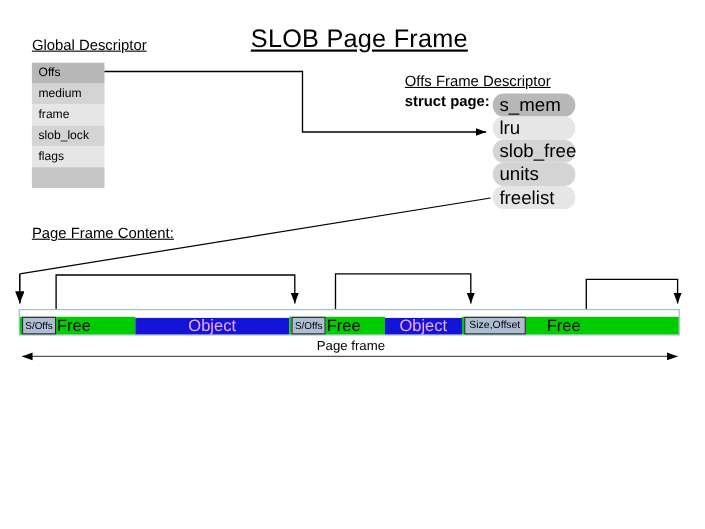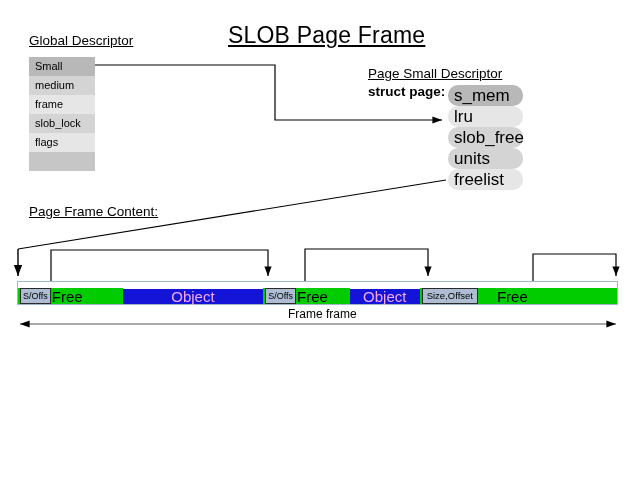--- a/index.html
+++ b/index.html
@@ -149,40 +149,40 @@
 <body>
 
 <div class="canvas">
 
   <div class="main-title">SLOB Page Frame</div>
 
   <div class="section-title" style="left:29px; top:33px;">Global Descriptor</div>
 
   <div class="struct-table" id="global-descriptor-table">
     <div class="struct-row shade-dark">
-      <span>Small</span>
+      <span>Offs</span>
     </div>
     <div class="struct-row shade-mid">
       <span>medium</span>
     </div>
     <div class="struct-row shade-light">
       <span>frame</span>
     </div>
     <div class="struct-row shade-mid">
       <span>slob_lock</span>
     </div>
     <div class="struct-row shade-light">
       <span>flags</span>
     </div>
     <div class="struct-row empty">
       <span></span>
     </div>
   </div>
 
-  <div class="section-title" style="left:368px; top:66px;">Page Small Descriptor</div>
+  <div class="section-title" style="left:368px; top:66px;">Offs Frame Descriptor</div>
   <div class="plain-label" style="left:368px; top:84px;font-weight:bold;">struct page:</div>
 
   <div class="struct-table" id="page-frame-descriptor-table">
     <div class="struct-row shade-dark">
       <span>s_mem</span>
     </div>
     <div class="struct-row shade-light">
       <span>lru</span>
     </div>
     <div class="struct-row shade-mid">
@@ -257,15 +257,15 @@
       <span class="seg-label">Object</span>
     </div>
 
     <div class="seg free" style="width:198px;">
       <span class="hdr-box wide">Size,Offset</span>
       <span class="seg-label" style="margin-left:18px;">Free</span>
     </div>
 
   </div>
 
-  <div id="page-frame-span-label">Frame frame</div>
+  <div id="page-frame-span-label">Page frame</div>
 
 </div>
 
 </body></html>

